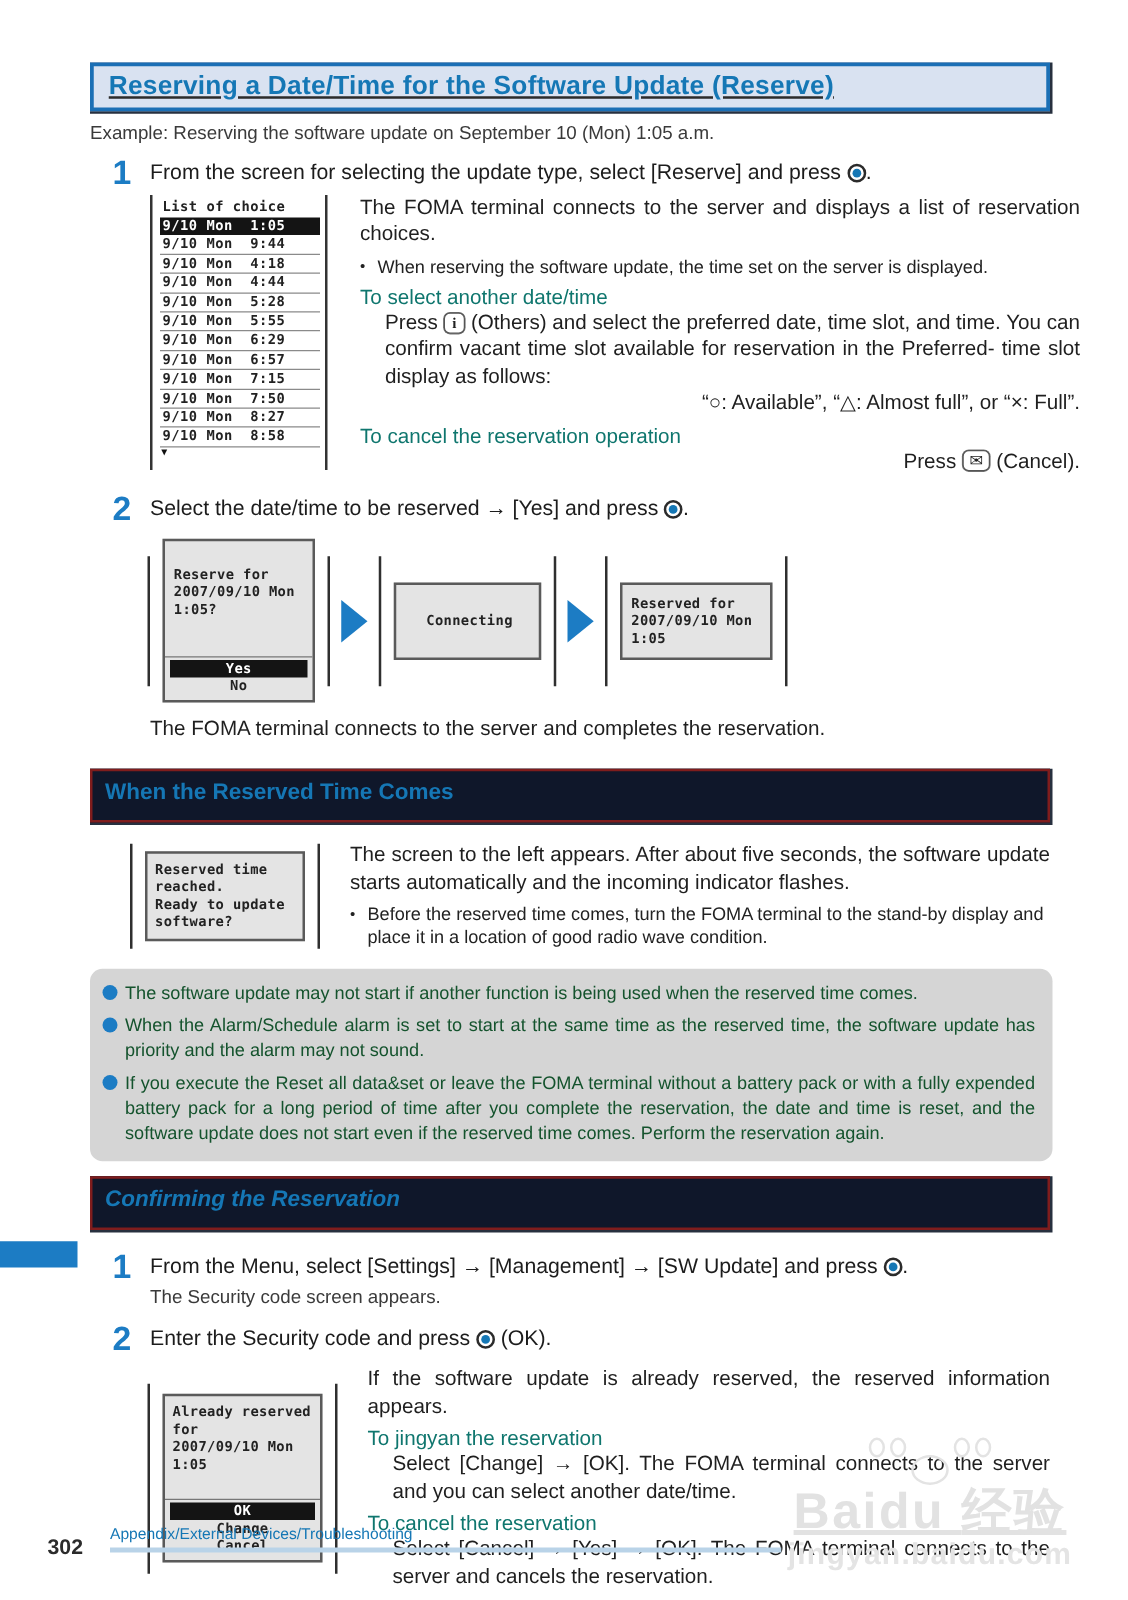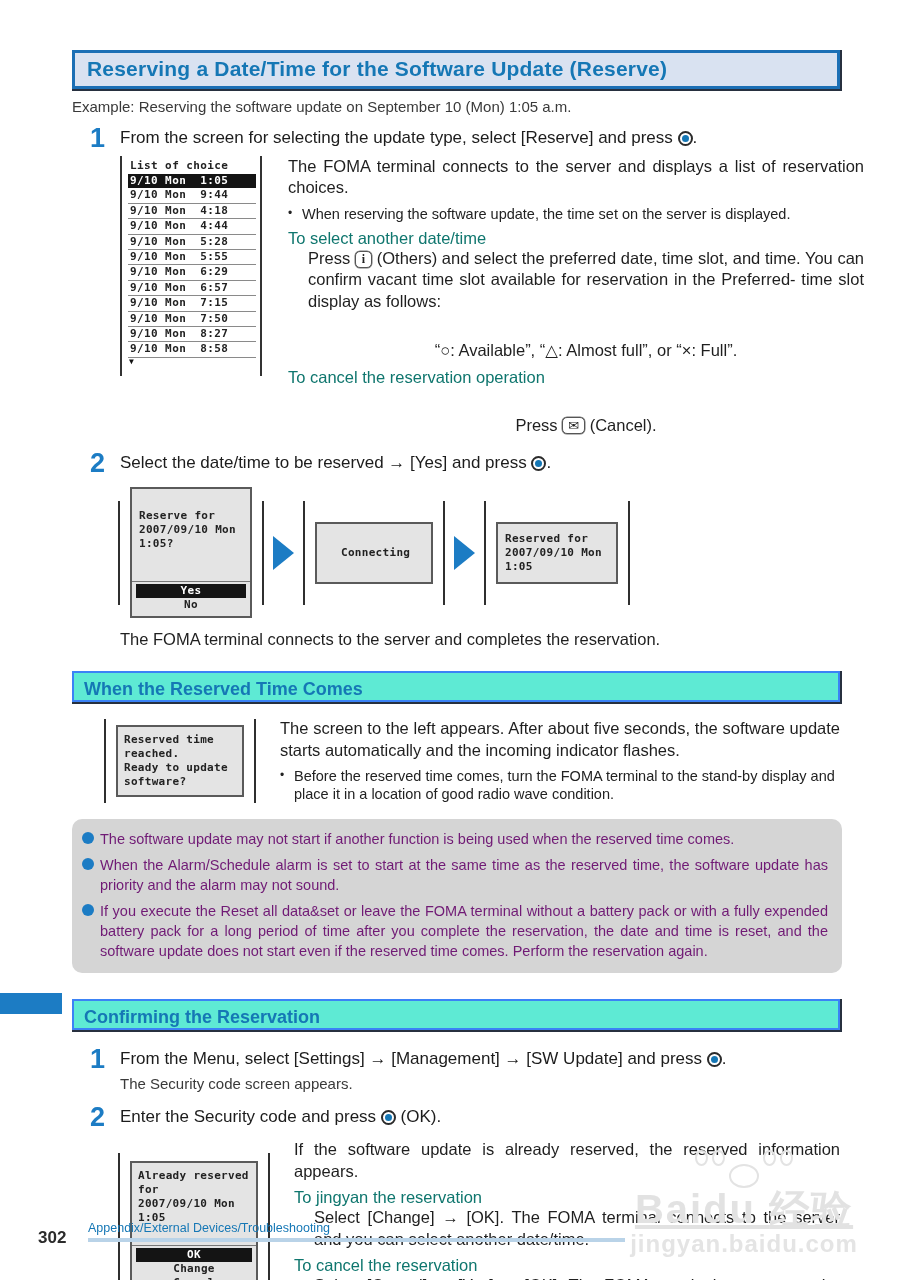--- a/index.html
+++ b/index.html
@@ -13,20 +13,21 @@
   }
   .page { position:absolute; inset:0; }
 
   
   .title-box {
     margin:50px 62px 0 72px;
     background:#d9e2f1;
     border:3px solid #1b6fb5;
     box-shadow:1px 1px 0 1px #27303f;
     padding:4px 12px 5px;
+    text-decoration:underline;
   }
   .title-box h1 { font-size:21px; font-weight:bold; color:#1577b5; letter-spacing:0.2px; }
 
   
   .intro { margin:14px 62px 0 72px; font-size:17px; line-height:1.45; text-align:justify; color:#2b2b2b; }
   .example { margin:9px 62px 0 72px; font-size:15px; color:#3a3a3a; }
 
   
   .step { display:flex; margin:10px 62px 0 90px; }
   .step-num { width:30px; flex:0 0 30px; font-size:27px; font-weight:bold; color:#1c7cc4; line-height:1; padding-top:0px; }
@@ -53,57 +54,57 @@
   .lcd-list .row { padding:0px 2px; border-bottom:1px solid #8a8a8a; white-space:pre; line-height:14.4px; }
   .lcd-list .row.selected { background:#141414; color:#fff; border-bottom:none; }
   .lcd-list .more { font-size:8px; color:#111; padding-left:1px; line-height:8px; }
 
   .s1-right { margin-left:26px; width:576px; }
   .p-just { font-size:16.5px; line-height:1.3; text-align:justify; color:#1f1f1f; }
   .mini-bullet { display:flex; margin-top:6px; font-size:14.5px; line-height:1.25; color:#222; }
   .mini-bullet .dot { flex:0 0 14px; font-size:12px; padding-top:1px; }
   .sub-head { margin-top:6px; font-size:16.5px; color:#0f766e; }
   .sub-body { margin-left:20px; font-size:16.5px; line-height:1.3; text-align:justify; color:#1f1f1f; }
-  .sub-body.nojust { text-align:center;margin-top:28px; }
+  .sub-body.nojust { text-align:right; }
 
   
   .flow { display:flex; align-items:center; margin:10px 0 0 118px; }
   .frame { display:flex; align-items:center; }
   .vbar { width:2px; background:#2f2f2f; }
   .lcd-box {
     background:#e4e4e4; border:2px solid #5a5a5a; margin:0 10px;
     font-family:"DejaVu Sans Mono", monospace; font-size:11px; font-weight:bold; color:#222;
     letter-spacing:0.3px; line-height:14px;
   }
   .lcd-box .pad { padding:20px 7px; }
   .opt-area { border-top:1px solid #777; padding:2px 4px 4px; }
   .opt { text-align:center; line-height:14px; }
   .opt.selected { background:#141414; color:#fff; }
   .arrow { width:0; height:0; border-left:21px solid #1c7cc4; border-top:17px solid transparent; border-bottom:17px solid transparent; margin:0 9px; }
   .flow-result { margin:12px 62px 0 120px; font-size:16.5px; color:#1f1f1f; }
 
   
   .section-head {
-    margin:22px 62px 0 72px; background:#5eead4;
-    border:2px solid #3b82f6; box-shadow:1px 1px 0 1px #27303f;
-    padding:6px 10px 0;
+    margin:22px 62px 0 72px; background:#0f172a;
+    border:2px solid #7f1d1d; box-shadow:1px 1px 0 1px #27303f;
+    padding:6px 10px 12px;
   }
   .section-head h2 { font-size:18px; font-weight:bold; color:#1577b5; }
 
   
   .rt-row { display:flex; margin:16px 62px 0 104px; }
   .rt-right { margin-left:24px; width:578px; }
 
   
   .note-box { margin:16px 60px 0 72px; background:#d5d5d5; border-radius:10px; padding:10px 14px 12px 10px; }
   .note { display:flex; margin-top:6px; }
   .note:first-child { margin-top:0; }
   .note .ball { flex:0 0 18px; }
   .note .ball span { display:inline-block; width:12px; height:12px; border-radius:50%; background:#1c7cc4; margin-top:3px; }
-  .note .txt { font-size:14.5px; line-height:1.38; text-align:justify; color:#701a75; }
+  .note .txt { font-size:14.5px; line-height:1.38; text-align:justify; color:#14532d; }
 
   
   .sub-note { margin:6px 0 0 0; font-size:15px; color:#3a3a3a; }
   .cr-row { display:flex; margin:8px 62px 0 118px; }
   .cr-right { margin-left:24px; width:576px; }
 
   
   .side-tab { position:absolute; left:0; top:993px; width:62px; height:21px; background:#1c7cc4; }
   .page-num { position:absolute; left:38px; top:1228px; font-size:17px; font-weight:bold; color:#2b2b2b; }
   .footer-link-wrap { position:absolute; left:88px; top:1218px; width:537px; border-bottom:4px solid #b9d3e8; padding-bottom:2px; }
@@ -264,21 +265,21 @@
     <div class="note">
       <span class="ball"><span></span></span>
       <span class="txt">When the Alarm/Schedule alarm is set to start at the same time as the reserved time, the software update has priority and the alarm may not sound.</span>
     </div>
     <div class="note">
       <span class="ball"><span></span></span>
       <span class="txt">If you execute the Reset all data&amp;set or leave the FOMA terminal without a battery pack or with a fully expended battery pack for a long period of time after you complete the reservation, the date and time is reset, and the software update does not start even if the reserved time comes. Perform the reservation again.</span>
     </div>
   </div>
 
-  <div class="section-head" style="margin-top:26px;">
+  <div class="section-head" style="margin-top:12px;font-style:italic;">
     <h2>Confirming the Reservation</h2>
   </div>
 
   <div class="step" style="margin-top:16px;">
     <div class="step-num">1</div>
     <div class="step-body">
       <div class="step-title">
         <span>From the Menu, select [Settings] → [Management] → [SW Update] and press </span><span class="ok-key"><span class="dot"></span></span><span>.</span>
       </div>
       <p class="sub-note">The Security code screen appears.</p>

